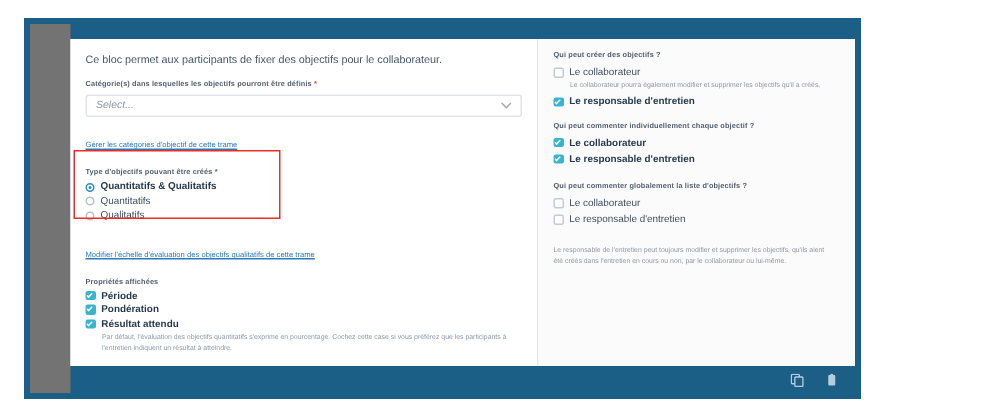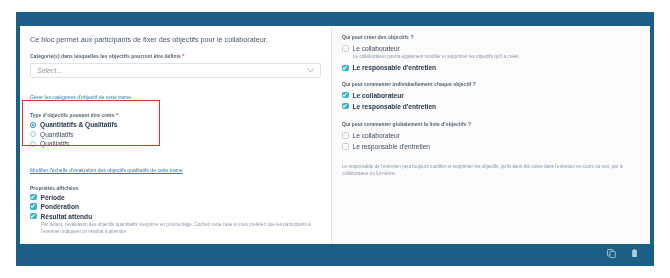--- a/index.html
+++ b/index.html
@@ -13,27 +13,28 @@
     overflow: hidden;
     font-family: "Liberation Sans", sans-serif;
     -webkit-font-smoothing: antialiased;
   }
 
   
   #app-frame {
     position: absolute;
     left: 16px;
     top: 12px;
-    width: 638px;
+    width: 558px;
     height: 254px;
     box-sizing: border-box;
     border: 4px solid #1b5e86;
     background: #737373;
     display: flex;
     flex-direction: column;
+    padding-left: 27px;
   }
   #block-header {
     height: 10px;
     background: #1b5e86;
     flex: none;
   }
   #block-body {
     flex: 1 1 auto;
     display: flex;
     background: #ffffff;

